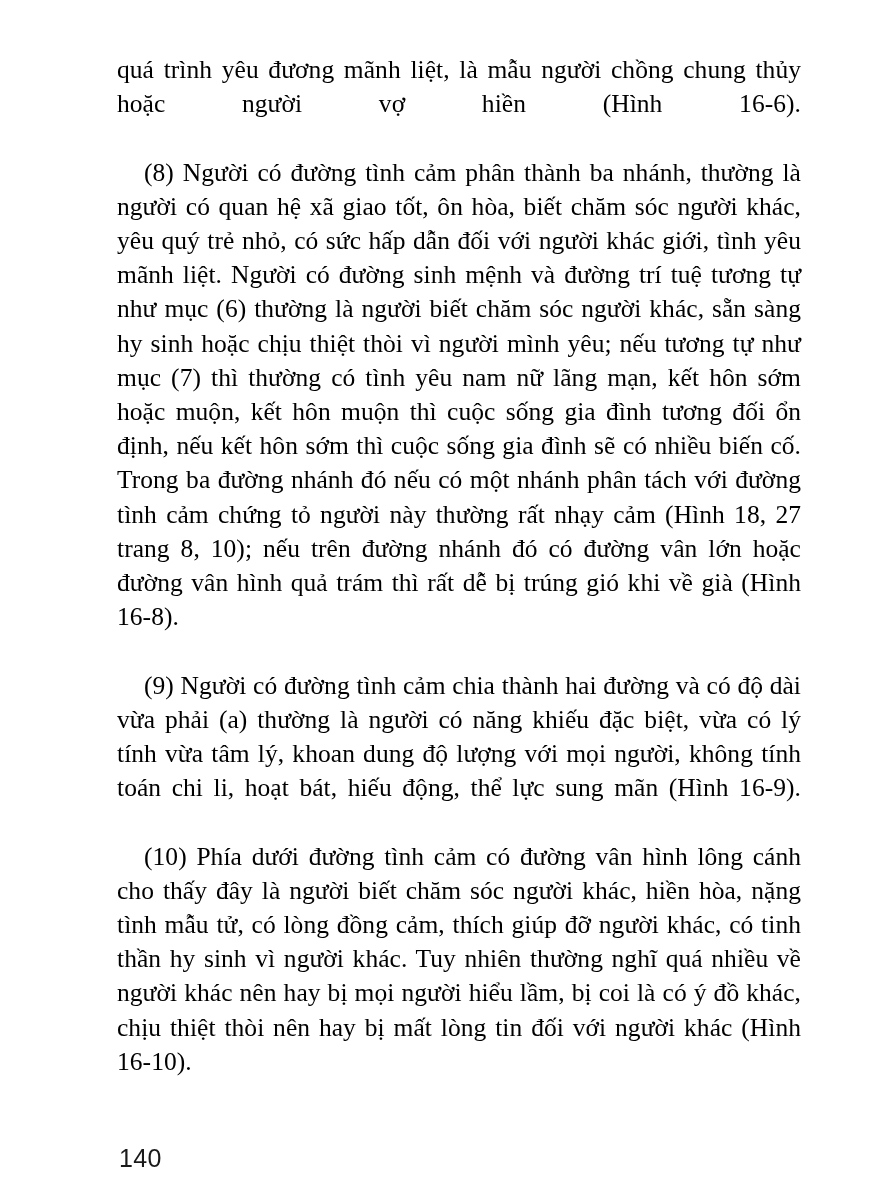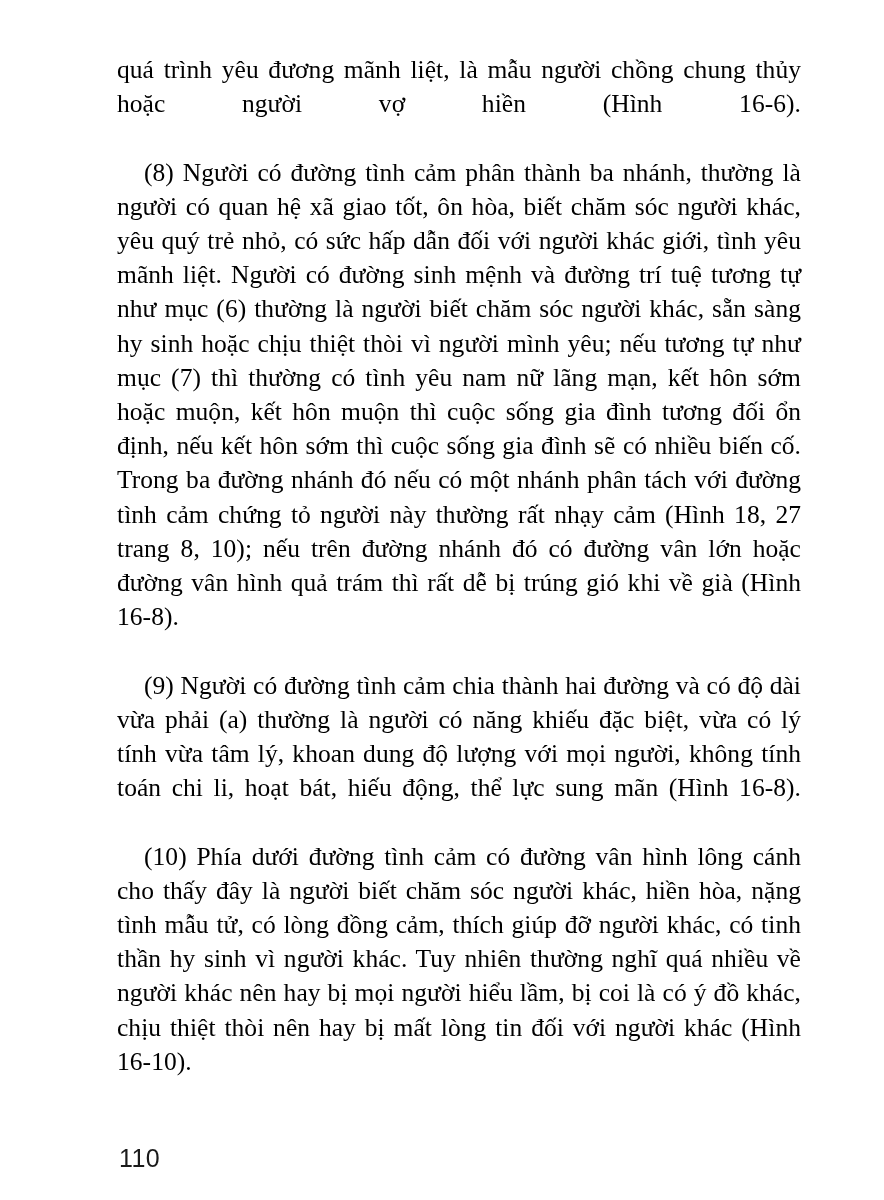--- a/index.html
+++ b/index.html
@@ -71,21 +71,21 @@
 
 <div id="page">
 
   <div id="text-column">
 
     <p class="para">quá trình yêu đương mãnh liệt, là mẫu người chồng chung thủy hoặc người vợ hiền (Hình 16-6).</p>
 
 
     <p class="para indent">(8) Người có đường tình cảm phân thành ba nhánh, thường là người có quan hệ xã giao tốt, ôn hòa, biết chăm sóc người khác, yêu quý trẻ nhỏ, có sức hấp dẫn đối với người khác giới, tình yêu mãnh liệt. Người có đường sinh mệnh và đường trí tuệ tương tự như mục (6) thường là người biết chăm sóc người khác, sẵn sàng hy sinh hoặc chịu thiệt thòi vì người mình yêu; nếu tương tự như mục (7) thì thường có tình yêu nam nữ lãng mạn, kết hôn sớm hoặc muộn, kết hôn muộn thì cuộc sống gia đình tương đối ổn định, nếu kết hôn sớm thì cuộc sống gia đình sẽ có nhiều biến cố. Trong ba đường nhánh đó nếu có một nhánh phân tách với đường tình cảm chứng tỏ người này thường rất nhạy cảm (Hình 18, 27 trang 8, 10); nếu trên đường nhánh đó có đường vân lớn hoặc đường vân hình quả trám thì rất dễ bị trúng gió khi về già (Hình 16-8).</p>
 
-    <p class="para indent">(9) Người có đường tình cảm chia thành hai đường và có độ dài vừa phải (a) thường là người có năng khiếu đặc biệt, vừa có lý tính vừa tâm lý, khoan dung độ lượng với mọi người, không tính toán chi li, hoạt bát, hiếu động, thể lực sung mãn (Hình 16-8).</p>
+    <p class="para indent">(9) Người có đường tình cảm chia thành hai đường và có độ dài vừa phải (a) thường là người có năng khiếu đặc biệt, vừa có lý tính vừa tâm lý, khoan dung độ lượng với mọi người, không tính toán chi li, hoạt bát, hiếu động, thể lực sung mãn (Hình 16-9).</p>
 
     <p class="para indent">(10) Phía dưới đường tình cảm có đường vân hình lông cánh cho thấy đây là người biết chăm sóc người khác, hiền hòa, nặng tình mẫu tử, có lòng đồng cảm, thích giúp đỡ người khác, có tinh thần hy sinh vì người khác. Tuy nhiên thường nghĩ quá nhiều về người khác nên hay bị mọi người hiểu lầm, bị coi là có ý đồ khác, chịu thiệt thòi nên hay bị mất lòng tin đối với người khác (Hình 16-10).</p>
 
   </div>
 
-  <div id="page-number">110</div>
+  <div id="page-number">140</div>
 
 </div>
 
 </body></html>

